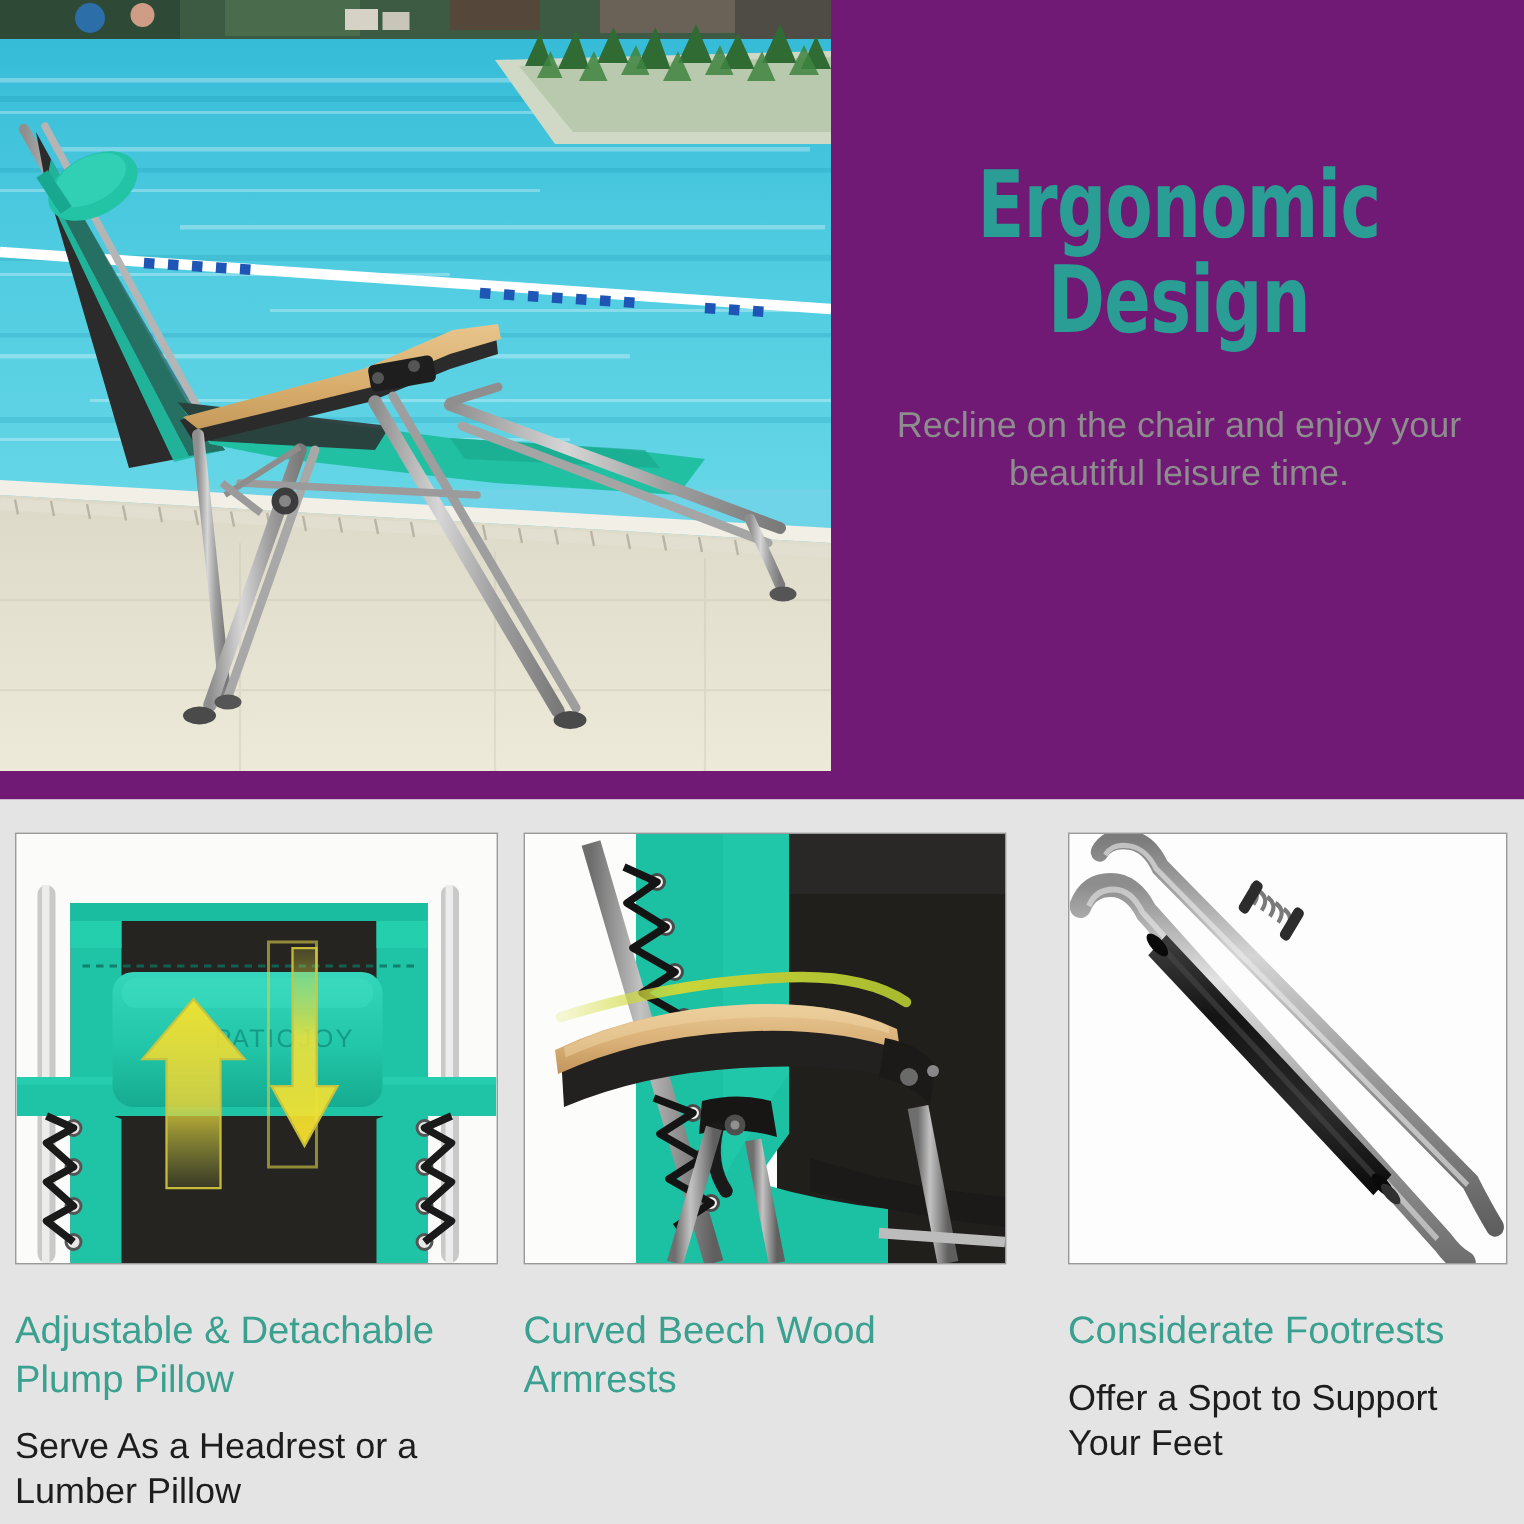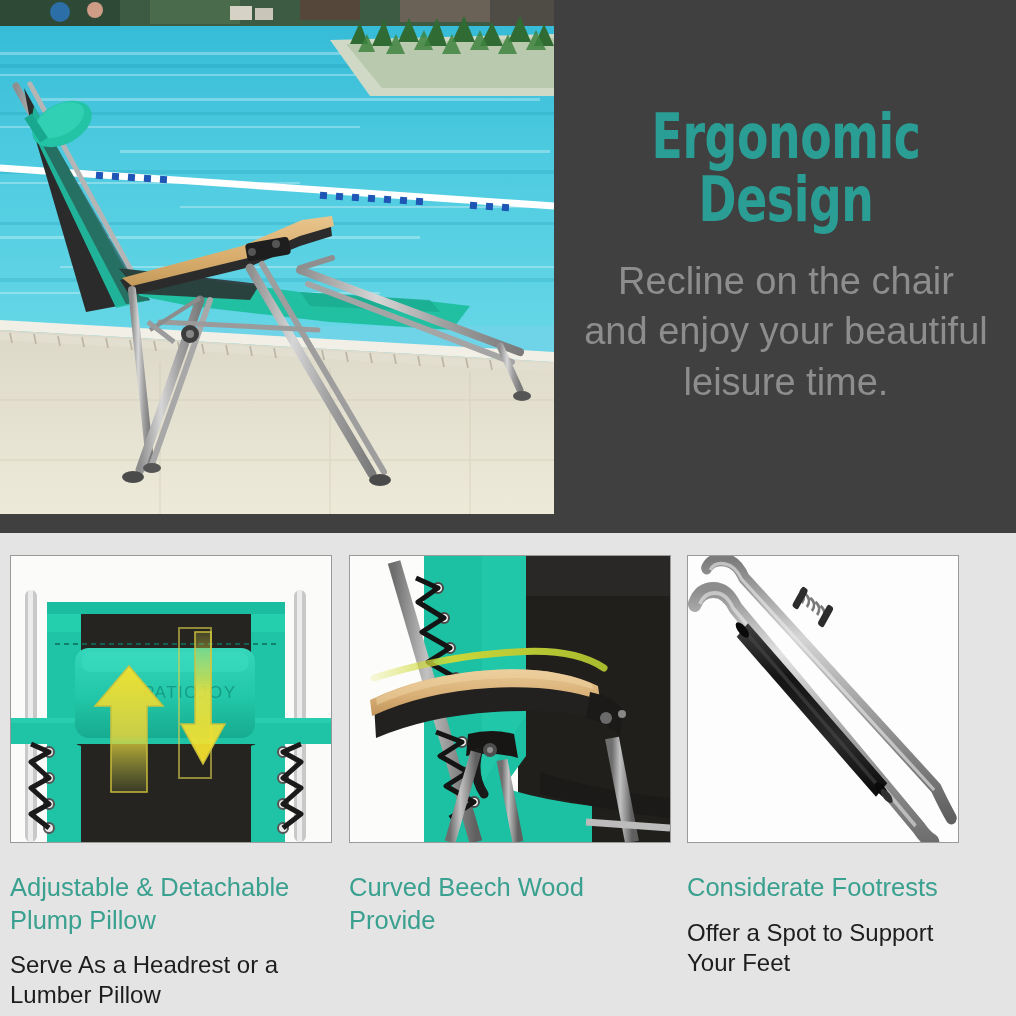--- a/index.html
+++ b/index.html
@@ -7,21 +7,21 @@
     width: 1016px; height: 1016px;
     font-family: "Liberation Sans", sans-serif;
     background: #ffffff;
     overflow: hidden;
   }
   .page { position: relative; width: 1016px; height: 1016px; background:#ffffff; }
 
   
   .top-section {
     position: absolute; left:0; top:0; width:1016px; height:533px;
-    background:#404040;
+    background:#701a75;
   }
   .hero-photo {
     position:absolute; left:0; top:0; width:554px; height:514px;
     overflow:hidden; background:#6fd4e8;
   }
   .hero-svg { display:block; width:554px; height:514px; }
 
   .hero-text {
     position:absolute; left:566px; top:108px; width:440px; height:300px;
     text-align:center;
@@ -31,38 +31,38 @@
     font-weight:bold;
     font-size:62px;
     line-height:0.95;
     color:#2a9d94;
     letter-spacing:-0.5px;
     transform:scaleX(0.82);
     transform-origin:center top;
   }
   .headline .l2 { display:block; margin-top:4px; }
   .subline {
-    margin-top:26px;
-    font-size:38px;
+    margin-top:38px;
+    font-size:24px;
     line-height:1.33;
     color:#8d8d8d;
     font-weight:400;
     padding:0 16px;
   }
 
   
   .bottom-section {
     position:absolute; left:0; top:533px; width:1016px; height:483px;
     background:#e4e4e4;
   }
   .cards { position:absolute; left:0; top:0; width:1016px; height:483px; }
   .card { position:absolute; top:22px; width:322px; }
   .card.c1 { left:10px; }
   .card.c2 { left:349px; }
-  .card.c3 { left:687px; width:272px; }
+  .card.c3 { left:712px; width:293px; }
   .card-photo {
     width:100%; height:288px;
     border:1px solid #9a9a9a;
     background:#ffffff;
     overflow:hidden;
   }
   .card-photo svg { display:block; width:100%; height:100%; }
   .card-caption { padding-top:28px; }
   .cap-title {
     color:#3aa08f; font-size:25.5px; line-height:1.28; font-weight:400;
@@ -426,21 +426,21 @@
 
             <path d="M126 196 L100 286" stroke="url(#tube2)" stroke-width="11" fill="none"></path>
             <path d="M152 204 L168 286" stroke="url(#tube2)" stroke-width="11" fill="none"></path>
 
             <path d="M262 182 L282 286" stroke="url(#tube2)" stroke-width="14" fill="none"></path>
 
             <path d="M236 266 L320 272" stroke="#bcbcbc" stroke-width="7" fill="none"></path>
           </svg>
         </div>
         <div class="card-caption">
-          <div class="cap-title">Curved Beech Wood Provide</div>
+          <div class="cap-title">Curved Beech Wood Armrests</div>
         </div>
       </div>
 
       <div class="card c3">
         <div class="card-photo">
           <svg viewBox="0 0 318 286" preserveAspectRatio="none">
             <defs>
               <linearGradient id="steelA" x1="0" y1="0" x2="0" y2="1">
                 <stop offset="0%" stop-color="#8d8d8d"></stop>
                 <stop offset="25%" stop-color="#e2e2e2"></stop>

